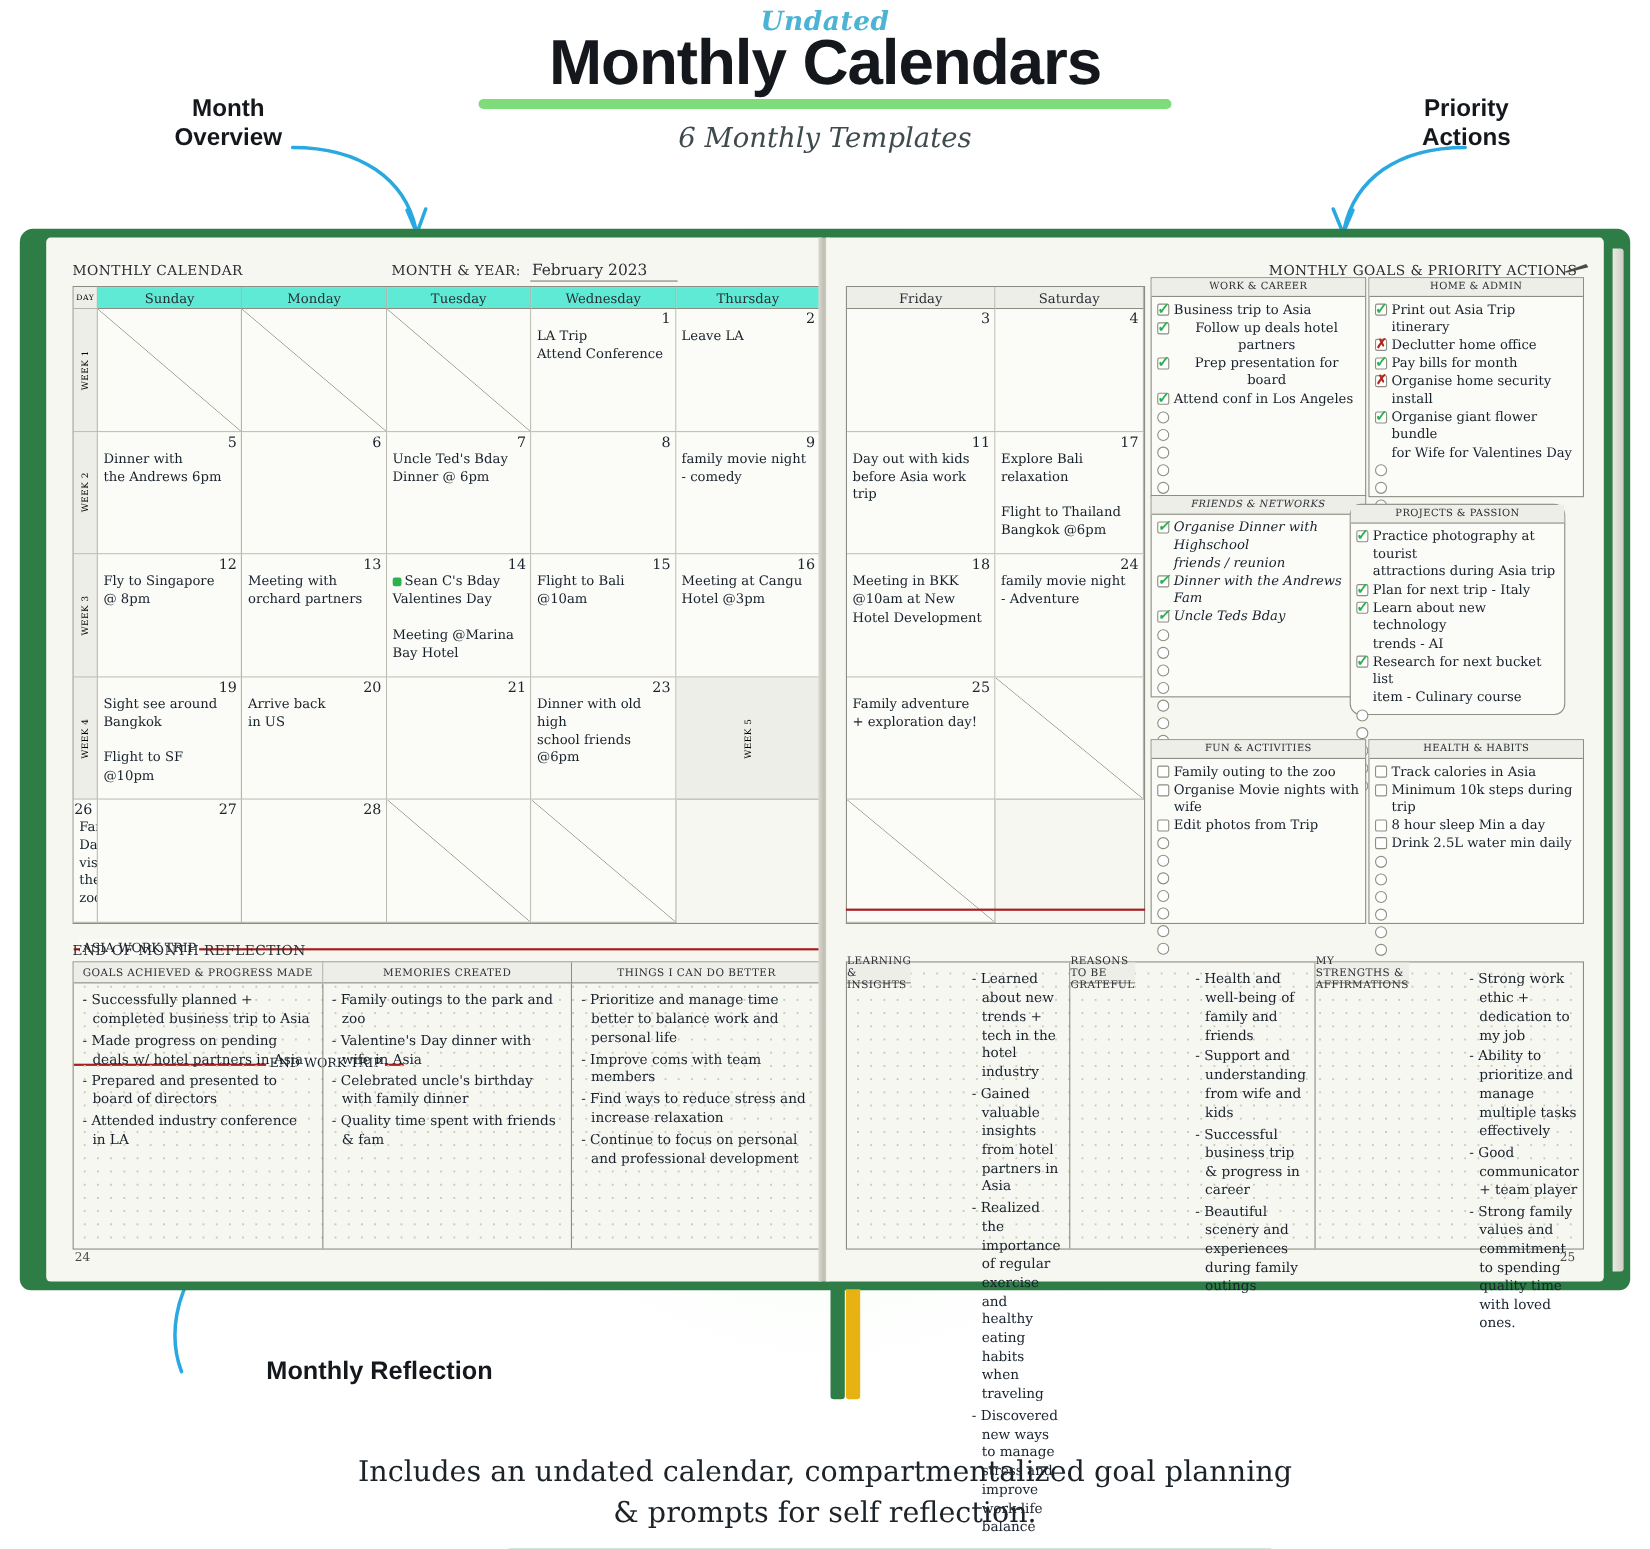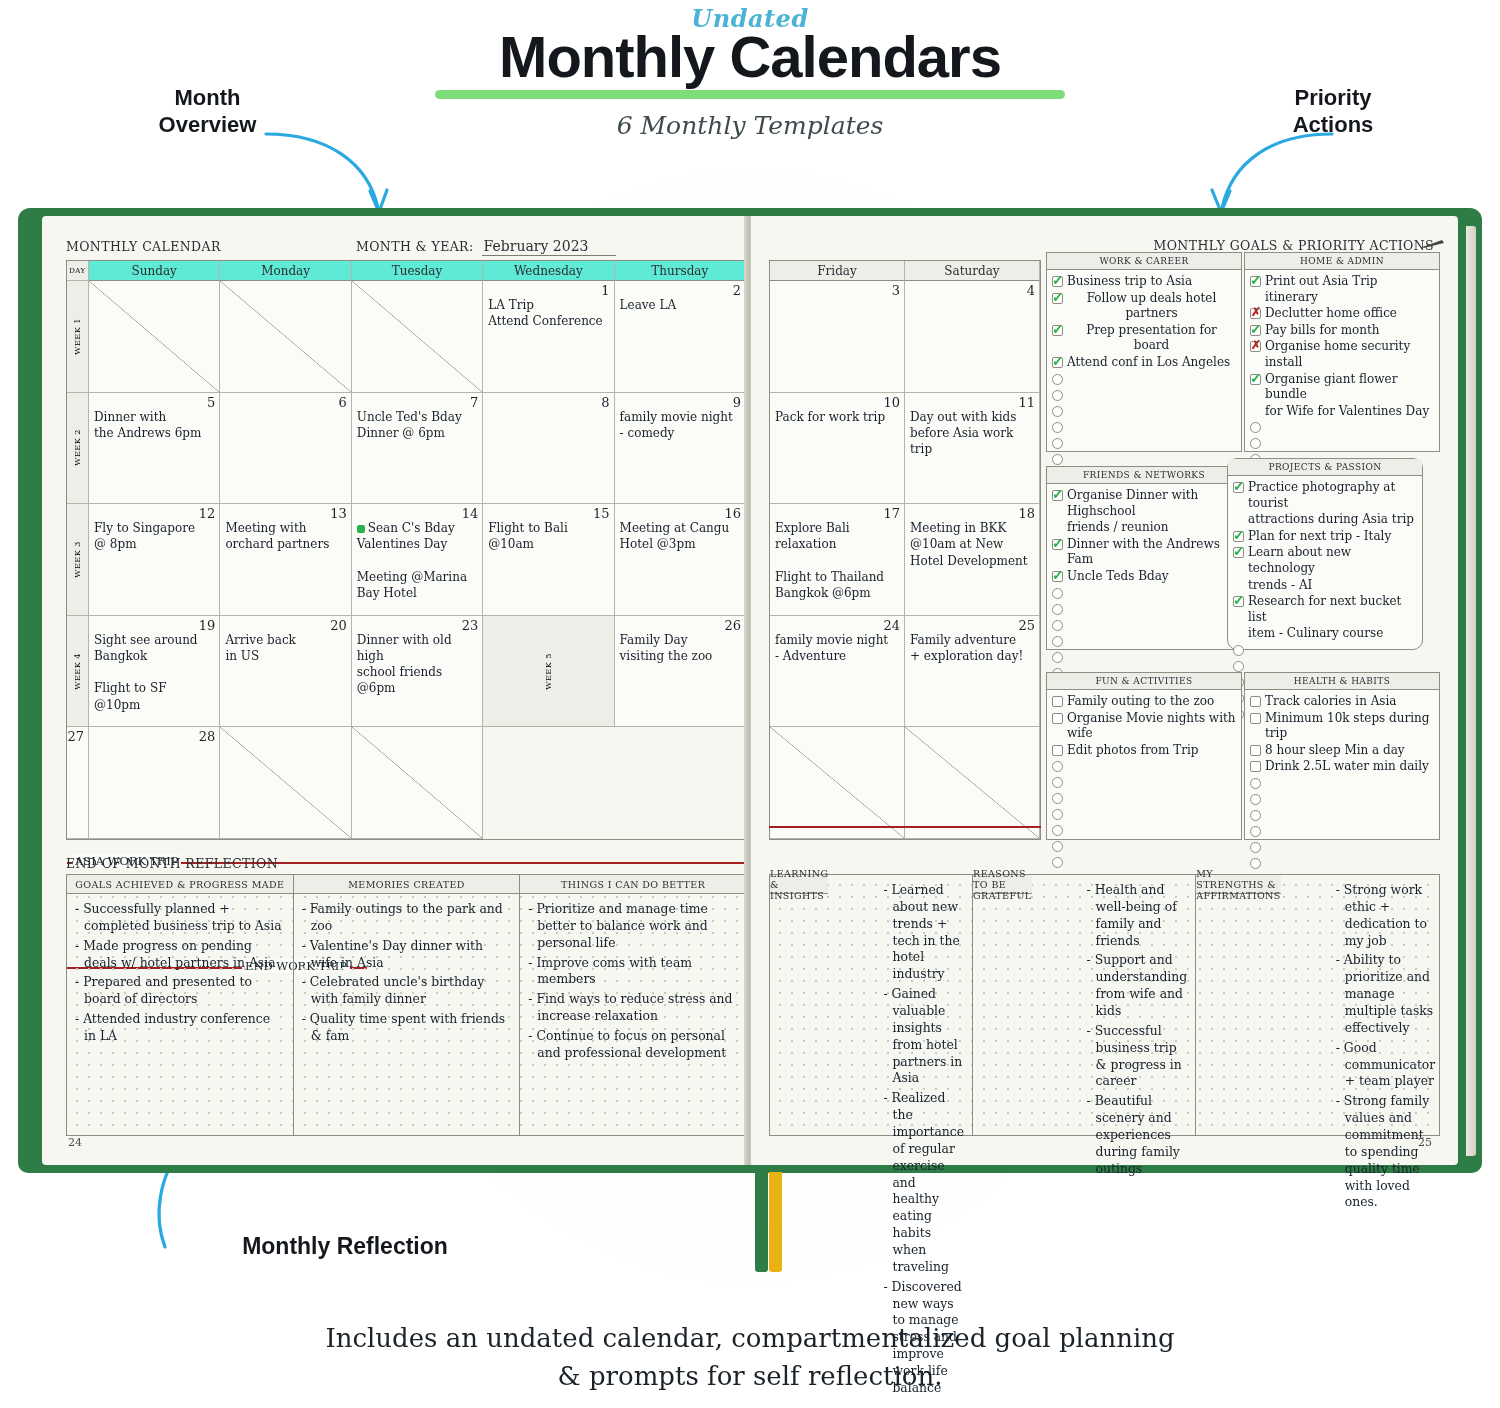--- a/index.html
+++ b/index.html
@@ -418,20 +418,23 @@
             </div>
           </div>
           <div class="cell dotgrid">
             <div class="num">20</div>
             <div class="ev">
               <div>Arrive back</div>
               <div>in US</div>
             </div>
           </div>
           <div class="cell dotgrid">
+            <div class="num">21</div>
+          </div>
+          <div class="cell dotgrid">
             <div class="num">23</div>
             <div class="ev">
               <div>Dinner with old high</div>
               <div>school friends @6pm</div>
             </div>
           </div>
           <div class="wklbl">
             <span>WEEK 5</span>
           </div>
           <div class="cell dotgrid">
@@ -509,26 +512,20 @@
       <div class="rp-cal" id="calendar-right">
           <div class="hdrcell">Friday</div>
           <div class="hdrcell">Saturday</div>
           <div class="cell dotgrid">
             <div class="num">3</div>
           </div>
           <div class="cell dotgrid">
             <div class="num">4</div>
           </div>
           <div class="cell dotgrid">
-            <div class="num">10</div>
-            <div class="ev">
-              <div>Pack for work trip</div>
-            </div>
-          </div>
-          <div class="cell dotgrid">
             <div class="num">11</div>
             <div class="ev">
               <div>Day out with kids</div>
               <div>before Asia work trip</div>
             </div>
           </div>
           <div class="cell dotgrid">
             <div class="num">17</div>
             <div class="ev">
               <div>Explore Bali</div>
@@ -650,21 +647,21 @@
                 <div class="ck" style="border-radius: 50%;"></div>
               </div>
               <div class="grow">
                 <div class="ck" style="border-radius: 50%;"></div>
               </div>
               <div class="grow">
                 <div class="ck" style="border-radius: 50%;"></div>
               </div>
             </div>
           </div>
-          <div class="gbox" style="left: 0px; top: 214px; width: 196px; height: 184px;">
+          <div class="gbox" style="left: 0px; top: 198px; width: 196px; height: 184px; font-style: italic;">
             <div class="gh caps">FRIENDS &amp; NETWORKS</div>
             <div class="gb">
               <div class="grow">
                 <div class="ck done"></div>
                 <div class="gtxt">Organise Dinner with Highschool</div>
               </div>
               <div class="grow">
                 <div class="ck blank" style="visibility: hidden;"></div>
                 <div class="gtxt">friends / reunion</div>
               </div>

